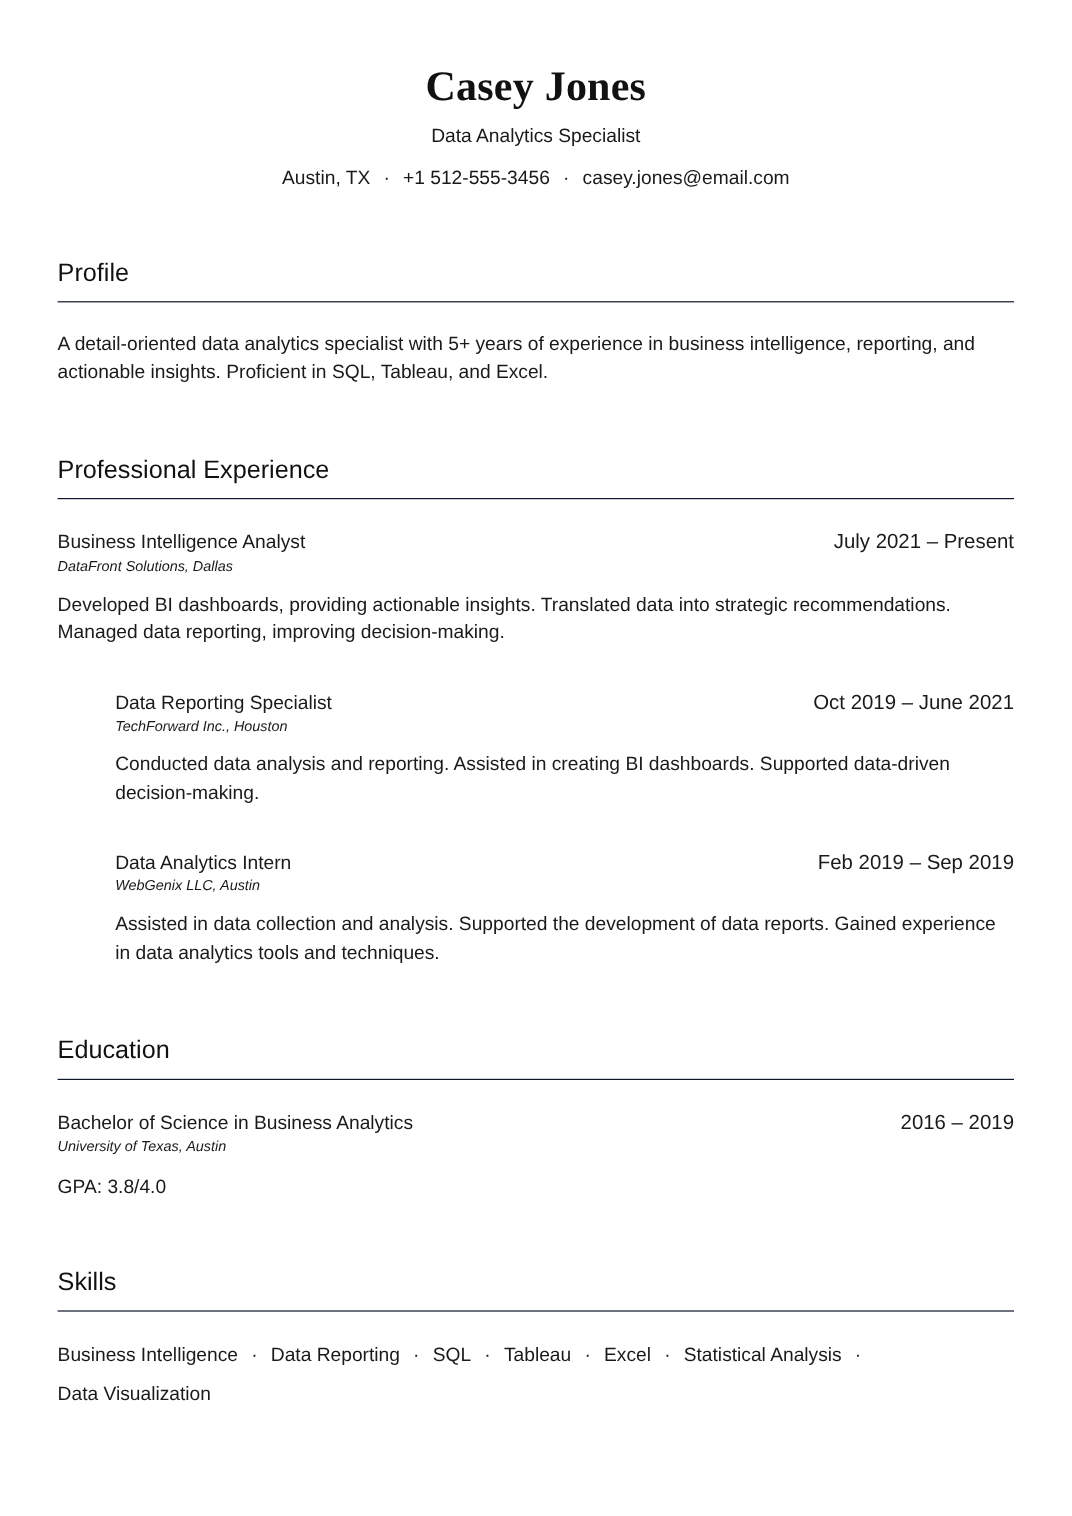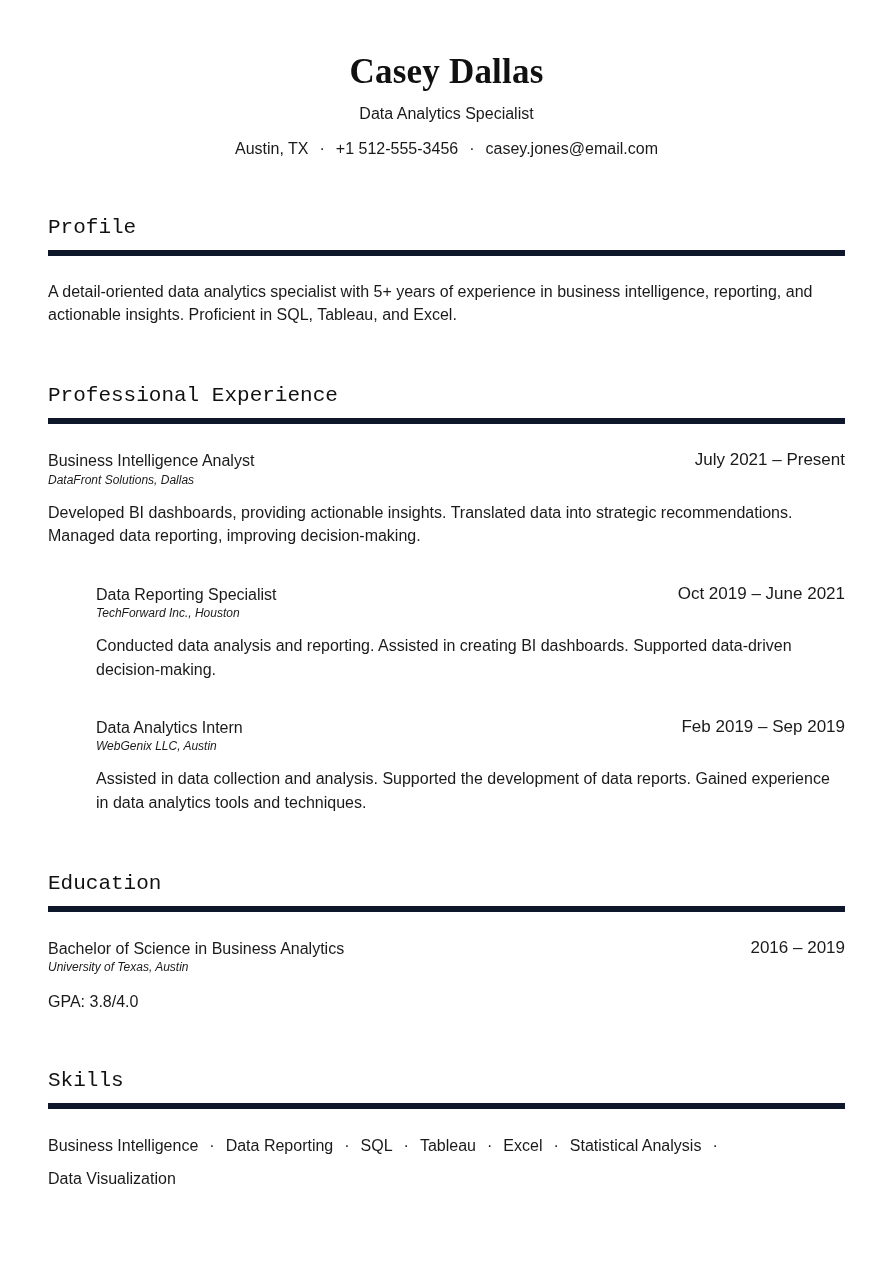--- a/index.html
+++ b/index.html
@@ -23,26 +23,26 @@
     letter-spacing: 0.2px;
     color: #111111;
   }
   .candidate-title { font-size: 16px; margin-top: 13px; color: #1a1a1a; }
   .contact-line { font-size: 16px; margin-top: 17px; color: #1a1a1a; }
   .contact-line .sep { margin: 0 11px; color: #1a1a1a; }
 
   
   .section { margin-top: 58px; }
   .section-heading {
-    font-family: Liberation Mono, monospace;
+    font-family: Liberation Sans, sans-serif;
     font-size: 21px;
     font-weight: 400;
     color: #111111;
     padding-bottom: 11px;
-    border-bottom: 6px solid #0f172a;
+    border-bottom: 1px solid #0f172a;
   }
   .section-body { margin-top: 24px; }
   .body-text { font-size: 16px; line-height: 1.45; color: #1a1a1a; }
 
   
   .entry { margin-top: 26px; }
   .entry + .entry { margin-top: 36px; margin-left: 48px; }
   .entry-head { display: flex; justify-content: space-between; align-items: flex-start; }
   .entry-titles { font-size: 16px; line-height: 1.35; }
   .entry-title { font-size: 16px; }
@@ -56,21 +56,21 @@
   .skills-list { margin-top: 20px; font-size: 16px; line-height: 2.1; }
   .skill { display: inline-block; }
   .skill-sep { margin: 0 11px; }
 </style>
 </head>
 <body>
 
 <div class="page">
 
   <header class="resume-header">
-    <h1 class="candidate-name">Casey Dallas</h1>
+    <h1 class="candidate-name">Casey Jones</h1>
     <div class="candidate-title">Data Analytics Specialist</div>
     <div class="contact-line">
       <span>Austin, TX</span><span class="sep">·</span><span>+1 512-555-3456</span><span class="sep">·</span><span>casey.jones@email.com</span>
     </div>
   </header>
 
   <section class="section">
     <h2 class="section-heading">Profile</h2>
     <div class="section-body">
       <p class="body-text">A detail-oriented data analytics specialist with 5+ years of experience in business intelligence, reporting, and actionable insights. Proficient in SQL, Tableau, and Excel.</p>

